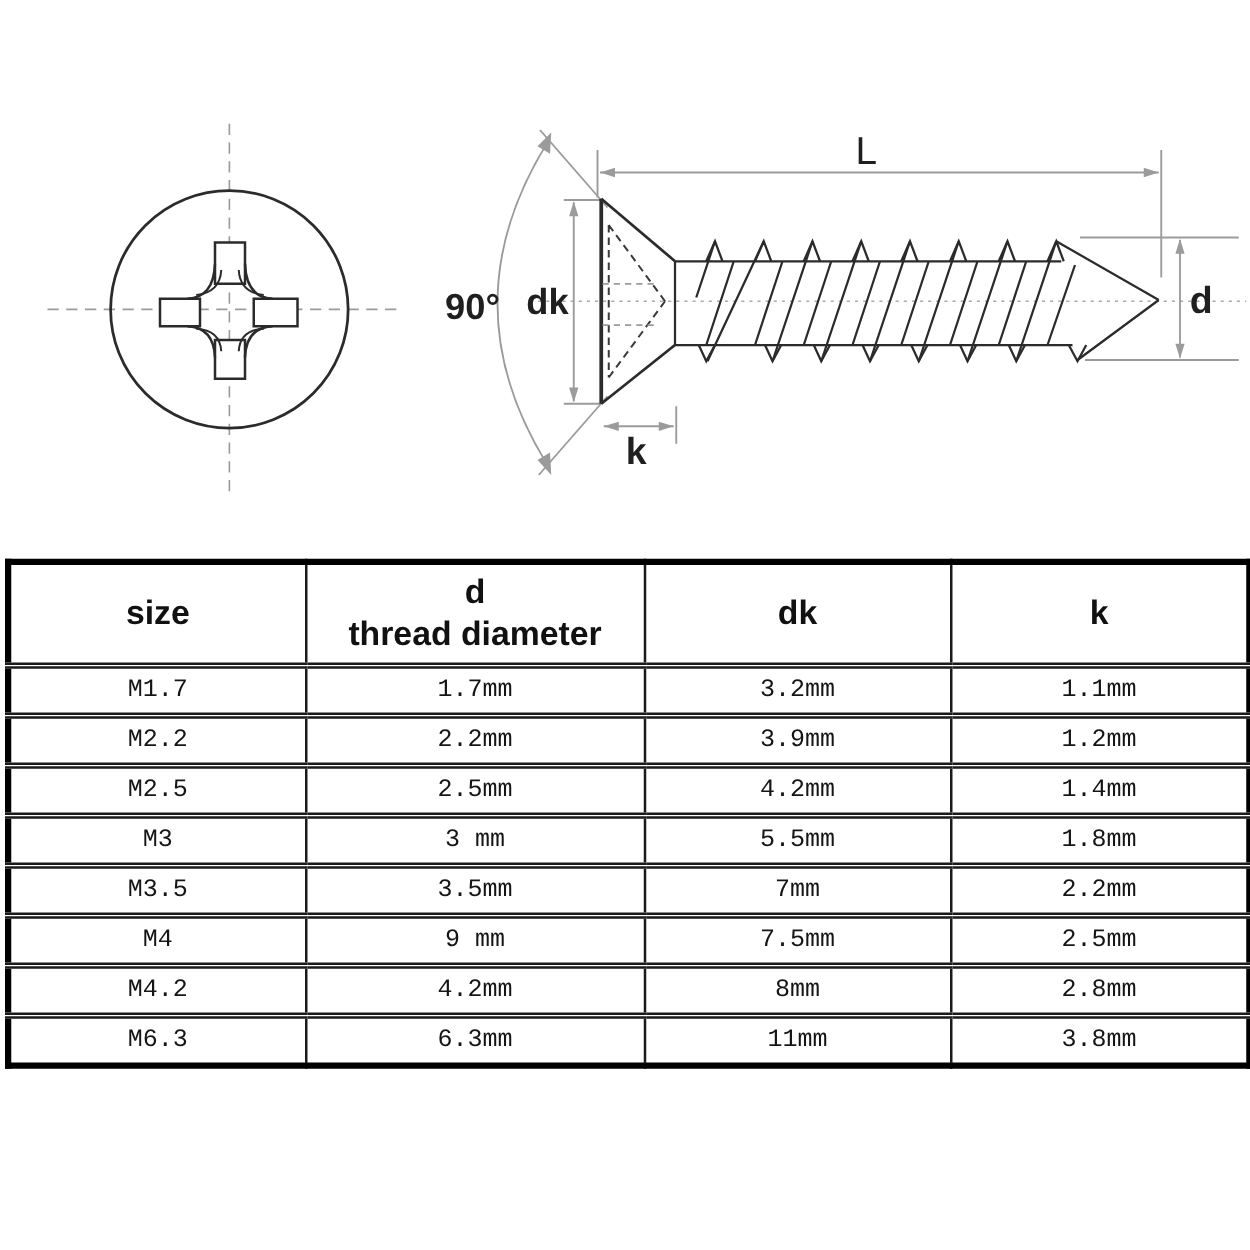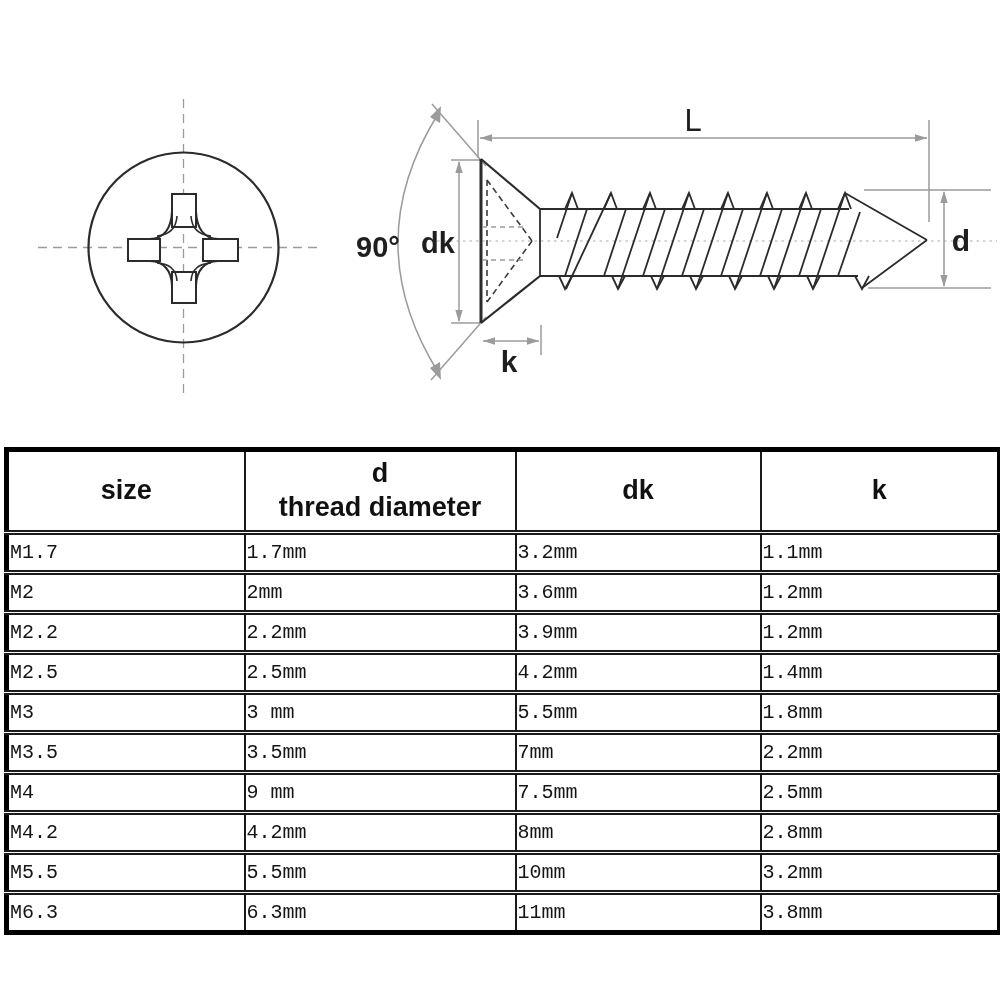--- a/index.html
+++ b/index.html
@@ -15,21 +15,21 @@
   .lab-k   {left:509px;top:362px;font-size:30px;font-weight:700;}
   .lab-d   {left:961px;top:241px;font-size:30px;font-weight:700;}
   
   #spec-table{position:absolute;left:4px;top:447px;width:993px;border-collapse:collapse;
               table-layout:fixed;border:5px solid #000000;}
   #spec-table th{height:76px;border-left:2px solid #1a1a1a;border-bottom:5px double #1a1a1a;
                  font-family:"Liberation Sans",sans-serif;font-size:27px;font-weight:700;
                  color:#111;text-align:center;vertical-align:middle;line-height:1.25;}
   #spec-table td{height:33px;border-left:2px solid #1a1a1a;border-top:5px double #1a1a1a;
                  font-family:"Liberation Mono",monospace;font-size:20px;color:#151515;
-                 text-align:left;vertical-align:middle;}
+                 text-align:center;vertical-align:middle;}
   #spec-table tr>*:first-child{border-left:none;}
 </style>
 </head>
 <body>
 
 <div id="page">
 
   <svg id="diagram" viewBox="0 0 1000 440" xmlns="http://www.w3.org/2000/svg">
 
     <g>
@@ -156,26 +156,20 @@
       </tr>
     </thead>
     <tbody>
       <tr>
         <td>M1.7</td>
         <td>1.7mm</td>
         <td>3.2mm</td>
         <td>1.1mm</td>
       </tr>
       <tr>
-        <td>M2</td>
-        <td>2mm</td>
-        <td>3.6mm</td>
-        <td>1.2mm</td>
-      </tr>
-      <tr>
         <td>M2.2</td>
         <td>2.2mm</td>
         <td>3.9mm</td>
         <td>1.2mm</td>
       </tr>
       <tr>
         <td>M2.5</td>
         <td>2.5mm</td>
         <td>4.2mm</td>
         <td>1.4mm</td>
@@ -198,26 +192,20 @@
         <td>7.5mm</td>
         <td>2.5mm</td>
       </tr>
       <tr>
         <td>M4.2</td>
         <td>4.2mm</td>
         <td>8mm</td>
         <td>2.8mm</td>
       </tr>
       <tr>
-        <td>M5.5</td>
-        <td>5.5mm</td>
-        <td>10mm</td>
-        <td>3.2mm</td>
-      </tr>
-      <tr>
         <td>M6.3</td>
         <td>6.3mm</td>
         <td>11mm</td>
         <td>3.8mm</td>
       </tr>
     </tbody>
   </table>
 </div>
 
 </body></html>

